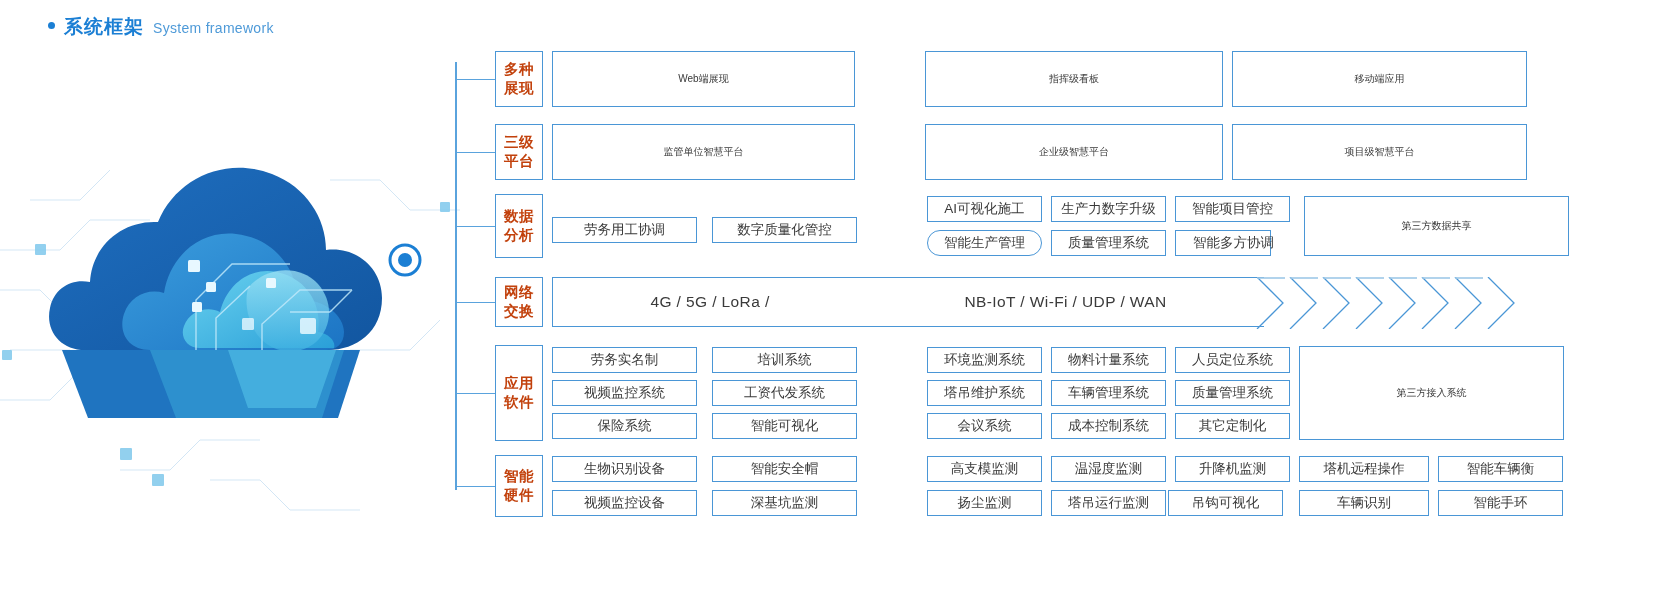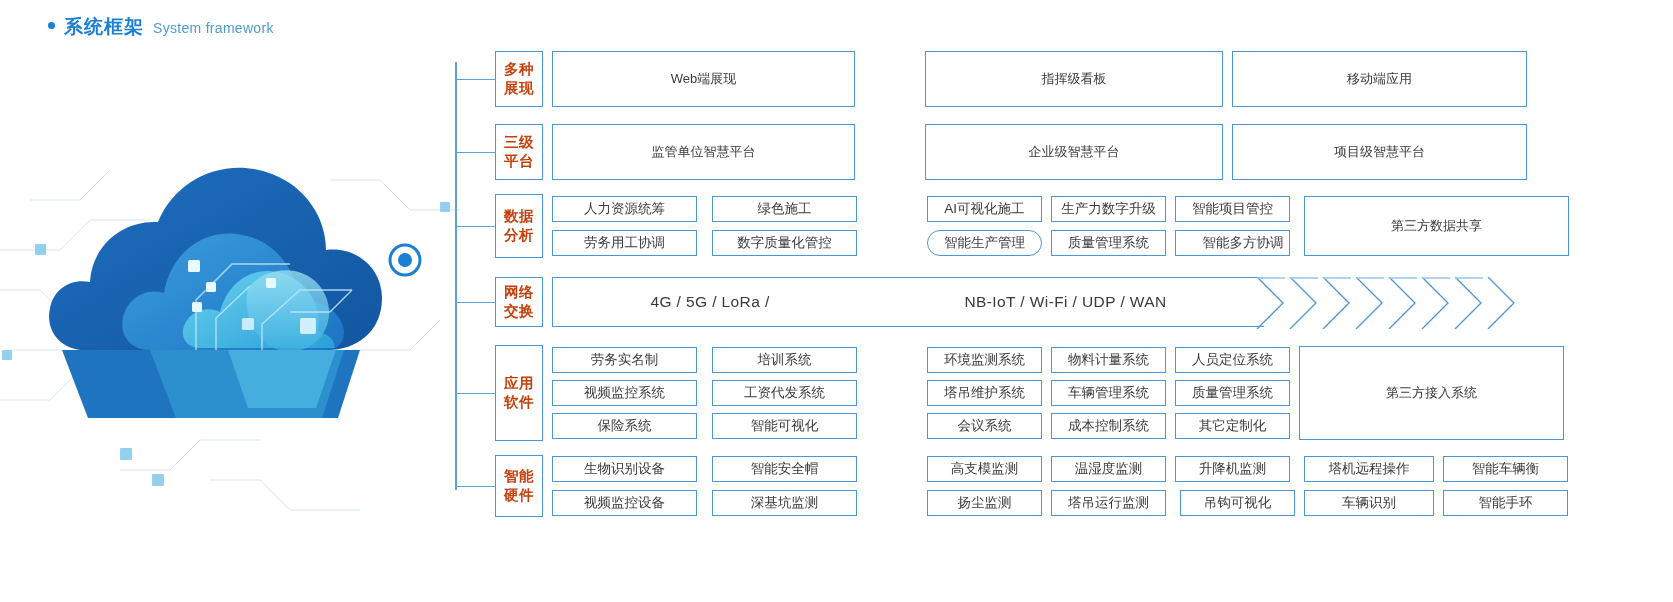--- a/index.html
+++ b/index.html
@@ -38,21 +38,21 @@
   .cells { display: flex; margin-left: 9px; }
   .grp { display: flex; flex-direction: column; justify-content: center; }
   .cellrow { display: flex; }
 
   .box {
     border: 1px solid #4a96d6; color: #3a3a3a;
     display: flex; align-items: center; justify-content: center;
     font-size: 13.5px; text-align: center; background: #fff;
     white-space: nowrap;
   }
-  .box.big { font-size: 13px; }
+  .box.big { font-size: 10px; }
 
   
   .netband { position: absolute; border: 1px solid #4a96d6; border-right: none;
              display: flex; align-items: center; justify-content: space-around;
              font-size: 15.5px; color: #3a3a3a; letter-spacing: .4px; }
   .chevrons { position: absolute; }
 </style>
 </head>
 <body>
 
@@ -173,39 +173,35 @@
     </div>
   </div>
 
   <div class="row" style="left:495px; top:194px; height:64px;">
     <div class="rowlabel">
       <span>数据</span>
       <span>分析</span>
     </div>
     <div class="cells">
       <div class="grp">
-        <div class="cellrow">
-          <div class="box" style="width:145px;height:26px;">人力资源统筹</div>
-          <div class="box" style="width:145px;height:26px;margin-left:15px;">绿色施工</div>
-        </div>
         <div class="cellrow" style="margin-top:8px;">
           <div class="box" style="width:145px;height:26px;">劳务用工协调</div>
           <div class="box" style="width:145px;height:26px;margin-left:15px;">数字质量化管控</div>
         </div>
       </div>
       <div class="grp" style="margin-left:70px;">
         <div class="cellrow">
           <div class="box" style="width:115px;height:26px;">AI可视化施工</div>
           <div class="box" style="width:115px;height:26px;margin-left:9px;">生产力数字升级</div>
           <div class="box" style="width:115px;height:26px;margin-left:9px;">智能项目管控</div>
         </div>
         <div class="cellrow" style="margin-top:8px;">
           <div class="box" style="width:115px;height:26px;border-radius:13px;">智能生产管理</div>
           <div class="box" style="width:115px;height:26px;margin-left:9px;">质量管理系统</div>
-          <div class="box" style="width:115px;height:26px;margin-left:9px;padding-left:21px;">智能多方协调</div>
+          <div class="box" style="width:96px;height:26px;margin-left:9px;padding-left:21px;">智能多方协调</div>
         </div>
       </div>
       <div class="grp" style="margin-left:14px;">
         <div class="box big" style="width:265px;height:60px;">第三方数据共享</div>
       </div>
     </div>
   </div>
 
   <div class="row" style="left:495px; top:277px; height:50px;">
     <div class="rowlabel">
@@ -302,21 +298,21 @@
       </div>
       <div class="grp" style="margin-left:70px;">
         <div class="cellrow">
           <div class="box" style="width:115px;height:26px;">高支模监测</div>
           <div class="box" style="width:115px;height:26px;margin-left:9px;">温湿度监测</div>
           <div class="box" style="width:115px;height:26px;margin-left:9px;font-family:Liberation Mono, monospace;">升降机监测</div>
         </div>
         <div class="cellrow" style="margin-top:8px;">
           <div class="box" style="width:115px;height:26px;">扬尘监测</div>
           <div class="box" style="width:115px;height:26px;margin-left:9px;">塔吊运行监测</div>
-          <div class="box" style="width:115px;height:26px;margin-left:14px;">吊钩可视化</div>
+          <div class="box" style="width:115px;height:26px;margin-left:2px;">吊钩可视化</div>
         </div>
       </div>
       <div class="grp" style="margin-left:9px;">
         <div class="cellrow">
           <div class="box" style="width:130px;height:26px;">塔机远程操作</div>
           <div class="box" style="width:125px;height:26px;margin-left:9px;">智能车辆衡</div>
         </div>
         <div class="cellrow" style="margin-top:8px;justify-content:flex-end;">
           <div class="box" style="width:130px;height:26px;">车辆识别</div>
           <div class="box" style="width:125px;height:26px;margin-left:9px;">智能手环</div>

